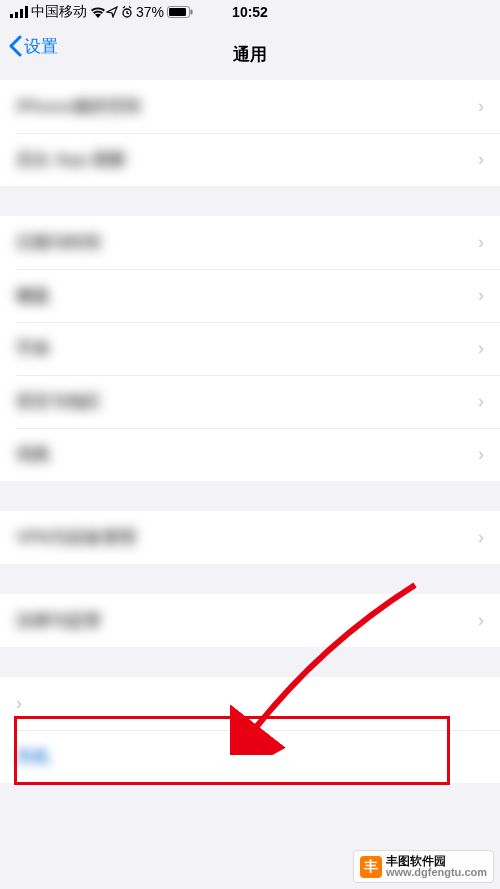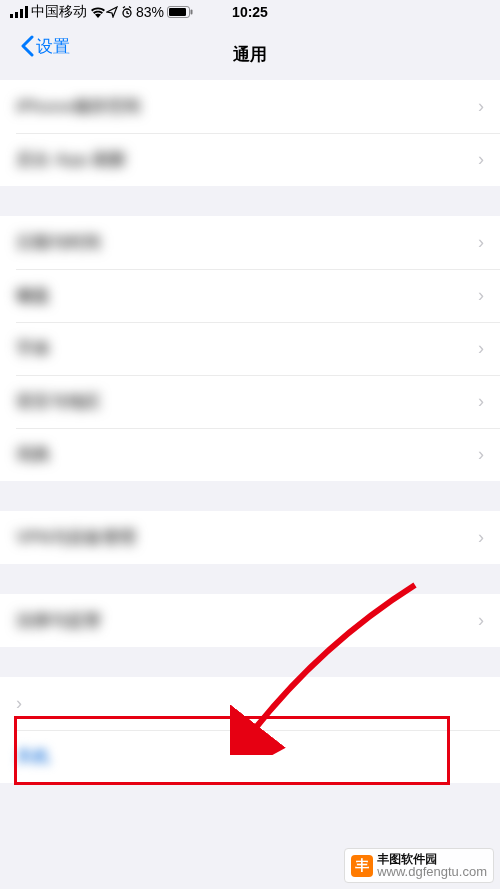--- a/index.html
+++ b/index.html
@@ -1,20 +1,20 @@
 <!DOCTYPE html>
 <html><head>
 <meta charset="utf-8">
 <style>
   * { margin: 0; padding: 0; box-sizing: border-box; }
   html, body { width: 500px; height: 889px; font-family: -apple-system, "PingFang SC", "Helvetica Neue", Arial, sans-serif; background: #f2f2f7; overflow: hidden; position: relative; }
   .status-bar { height: 24px; display: flex; align-items: center; justify-content: flex-start; padding: 0 10px; font-size: 14px; font-weight: 500; color: #000; }
   .status-left, .status-right { display: flex; align-items: center; gap: 3px; }
   .status-center { position: absolute; left: 50%; transform: translateX(-50%); font-weight: 600; }
-  .nav-bar { height: 44px; display: flex; align-items: center; position: relative; padding: 0 20px; }
+  .nav-bar { height: 44px; display: flex; align-items: center; position: relative; padding: 0 8px; }
   .back { display: flex; align-items: center; color: #007aff; font-size: 17px; cursor: pointer; gap: 2px; }
   .nav-title { position: absolute; left: 50%; transform: translateX(-50%); font-size: 17px; font-weight: 600; color: #000; margin-top: 16px; }
 
   .content { background: #f2f2f7; }
   .group { background: #fff; margin-top: 30px; }
   .group.first { margin-top: 12px; }
   .row { height: 53px; display: flex; align-items: center; justify-content: space-between; padding: 0 16px; position: relative; }
   .row + .row::before { content: ""; position: absolute; top: 0; left: 16px; right: 0; height: 1px; background: rgba(0,0,0,0.08); }
   .row-label { font-size: 17px; color: #000; }
   .chevron { color: #c7c7cc; font-size: 18px; }
@@ -22,21 +22,21 @@
   .blur-blue { filter: blur(5px); color: #4a90e2; font-weight: 600; }
 
   .highlight-box { position: absolute; border: 3px solid #e60012; pointer-events: none; z-index: 50; }
 
   .arrow-svg { position: absolute; z-index: 60; pointer-events: none; }
 
   .watermark { position: absolute; right: 6px; bottom: 6px; background: rgba(255,255,255,0.92); border: 1px solid #ddd; border-radius: 4px; padding: 4px 6px; display: flex; align-items: center; gap: 4px; z-index: 100; }
   .wm-logo { width: 22px; height: 22px; background: #ff7a00; border-radius: 4px; display: flex; align-items: center; justify-content: center; color: #fff; font-weight: bold; font-size: 14px; }
   .wm-text { display: flex; flex-direction: column; line-height: 1; }
   .wm-name { font-size: 12px; font-weight: 700; color: #111; }
-  .wm-url { font-size: 13px; color: #888; }
+  .wm-url { font-size: 11px; color: #888; font-weight: bold; }
 
   .sig-icon svg, .wifi-icon svg, .battery-icon svg, .loc-icon svg, .alarm-icon svg { display: block; }
 </style>
 </head>
 <body>
 
 <div class="status-bar">
   <div class="status-left">
     <span class="sig-icon">
       <svg width="18" height="12" viewBox="0 0 18 12">
@@ -46,35 +46,35 @@
           <rect x="15" y="0" width="3" height="12" fill="#000"></rect>
         </svg>
     </span>
     <span>中国移动</span>
     <span class="wifi-icon">
       <svg width="16" height="12" viewBox="0 0 16 12">
           <path d="M8 12 L5 8.5 C6 7.5 10 7.5 11 8.5 Z M3 6.5 C5 4 11 4 13 6.5 L11.5 8 C10 6 6 6 4.5 8 Z M1 4 C3.5 0.5 12.5 0.5 15 4 L13.5 5.5 C11.5 2.5 4.5 2.5 2.5 5.5 Z" fill="#000"></path>
         </svg>
     </span>
   </div>
-  <div class="status-center">10:25</div>
+  <div class="status-center">10:52</div>
   <div class="status-right">
     <span class="loc-icon">
       <svg width="12" height="12" viewBox="0 0 12 12">
           <path d="M1 6 L11 1 L7 11 L6 7 Z" fill="none" stroke="#000" stroke-width="1.2"></path>
         </svg>
     </span>
     <span class="alarm-icon">
       <svg width="12" height="12" viewBox="0 0 12 12">
           <circle cx="6" cy="7" r="4" fill="none" stroke="#000" stroke-width="1.3"></circle>
           <path d="M6 5 L6 7 L8 8" stroke="#000" stroke-width="1.3" fill="none"></path>
           <path d="M2 2 L4 0.5 M10 2 L8 0.5" stroke="#000" stroke-width="1.3"></path>
         </svg>
     </span>
-    <span>83%</span>
+    <span>37%</span>
     <span class="battery-icon">
       <svg width="26" height="12" viewBox="0 0 26 12">
           <rect x="0.5" y="0.5" width="22" height="11" rx="2.5" fill="none" stroke="#000" stroke-opacity="0.4"></rect>
           <rect x="2" y="2" width="17" height="8" rx="1.2" fill="#000"></rect>
           <rect x="23.5" y="3.5" width="2" height="5" rx="1" fill="#000" fill-opacity="0.5"></rect>
         </svg>
     </span>
   </div>
 </div>
 

